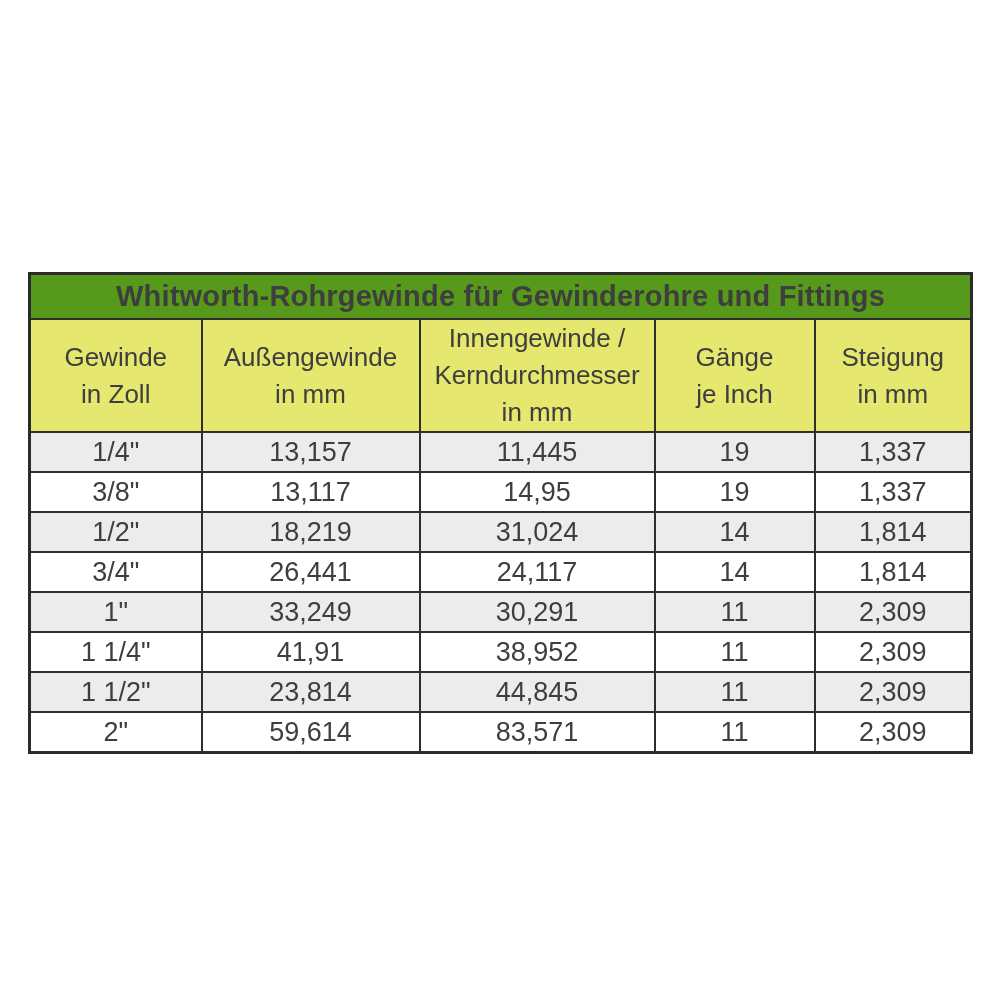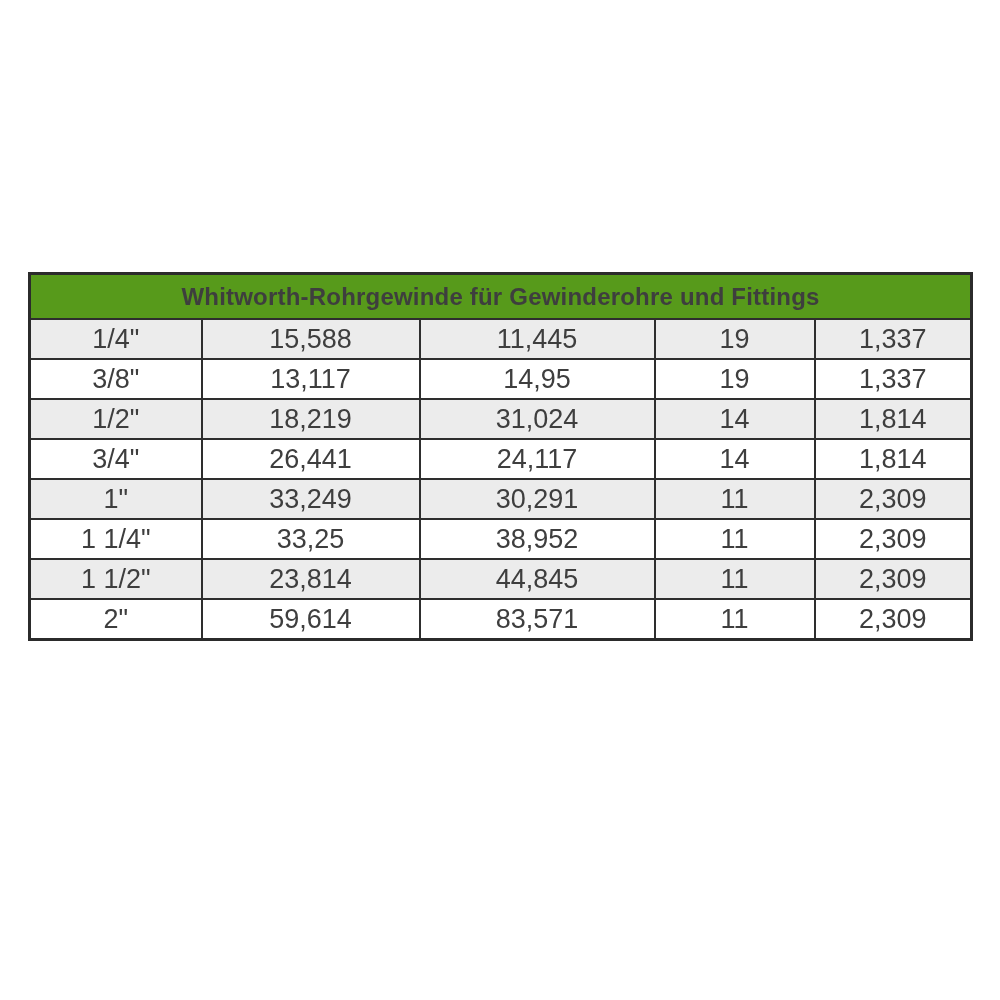--- a/index.html
+++ b/index.html
@@ -28,21 +28,21 @@
     text-align: center;
     vertical-align: middle;
     padding: 0;
     color: #3e3e3e;
     overflow: hidden;
   }
   .title-row th {
     background: #579a1b;
     color: #eef5e4;
     font-weight: bold;
-    font-size: 24px;
+    font-size: 29px;
     height: 43px;
     letter-spacing: 0.2px;
   }
   .colheads th {
     background: #e5e76f;
     font-weight: normal;
     font-size: 26px;
     line-height: 1.42;
     white-space: pre-line;
     height: 111px;
@@ -65,25 +65,38 @@
       <col style="width:172px">
       <col style="width:218px">
       <col style="width:235px">
       <col style="width:160px">
       <col style="width:157px">
     </colgroup>
     <thead>
       <tr class="title-row">
         <th colspan="5">Whitworth-Rohrgewinde für Gewinderohre und Fittings</th>
       </tr>
+      <tr class="colheads">
+        <th>Gewinde
+in Zoll</th>
+        <th>Außengewinde
+in mm</th>
+        <th>Innengewinde /
+Kerndurchmesser
+in mm</th>
+        <th>Gänge
+je Inch</th>
+        <th>Steigung
+in mm</th>
+      </tr>
     </thead>
     <tbody>
       <tr class="odd">
         <td>1/4"</td>
-        <td>15,588</td>
+        <td>13,157</td>
         <td>11,445</td>
         <td>19</td>
         <td>1,337</td>
       </tr>
       <tr>
         <td>3/8"</td>
         <td>13,117</td>
         <td>14,95</td>
         <td>19</td>
         <td>1,337</td>
@@ -104,21 +117,21 @@
       </tr>
       <tr class="odd">
         <td>1"</td>
         <td>33,249</td>
         <td>30,291</td>
         <td>11</td>
         <td>2,309</td>
       </tr>
       <tr>
         <td>1 1/4"</td>
-        <td>33,25</td>
+        <td>41,91</td>
         <td>38,952</td>
         <td>11</td>
         <td>2,309</td>
       </tr>
       <tr class="odd">
         <td>1 1/2"</td>
         <td>23,814</td>
         <td>44,845</td>
         <td>11</td>
         <td>2,309</td>

